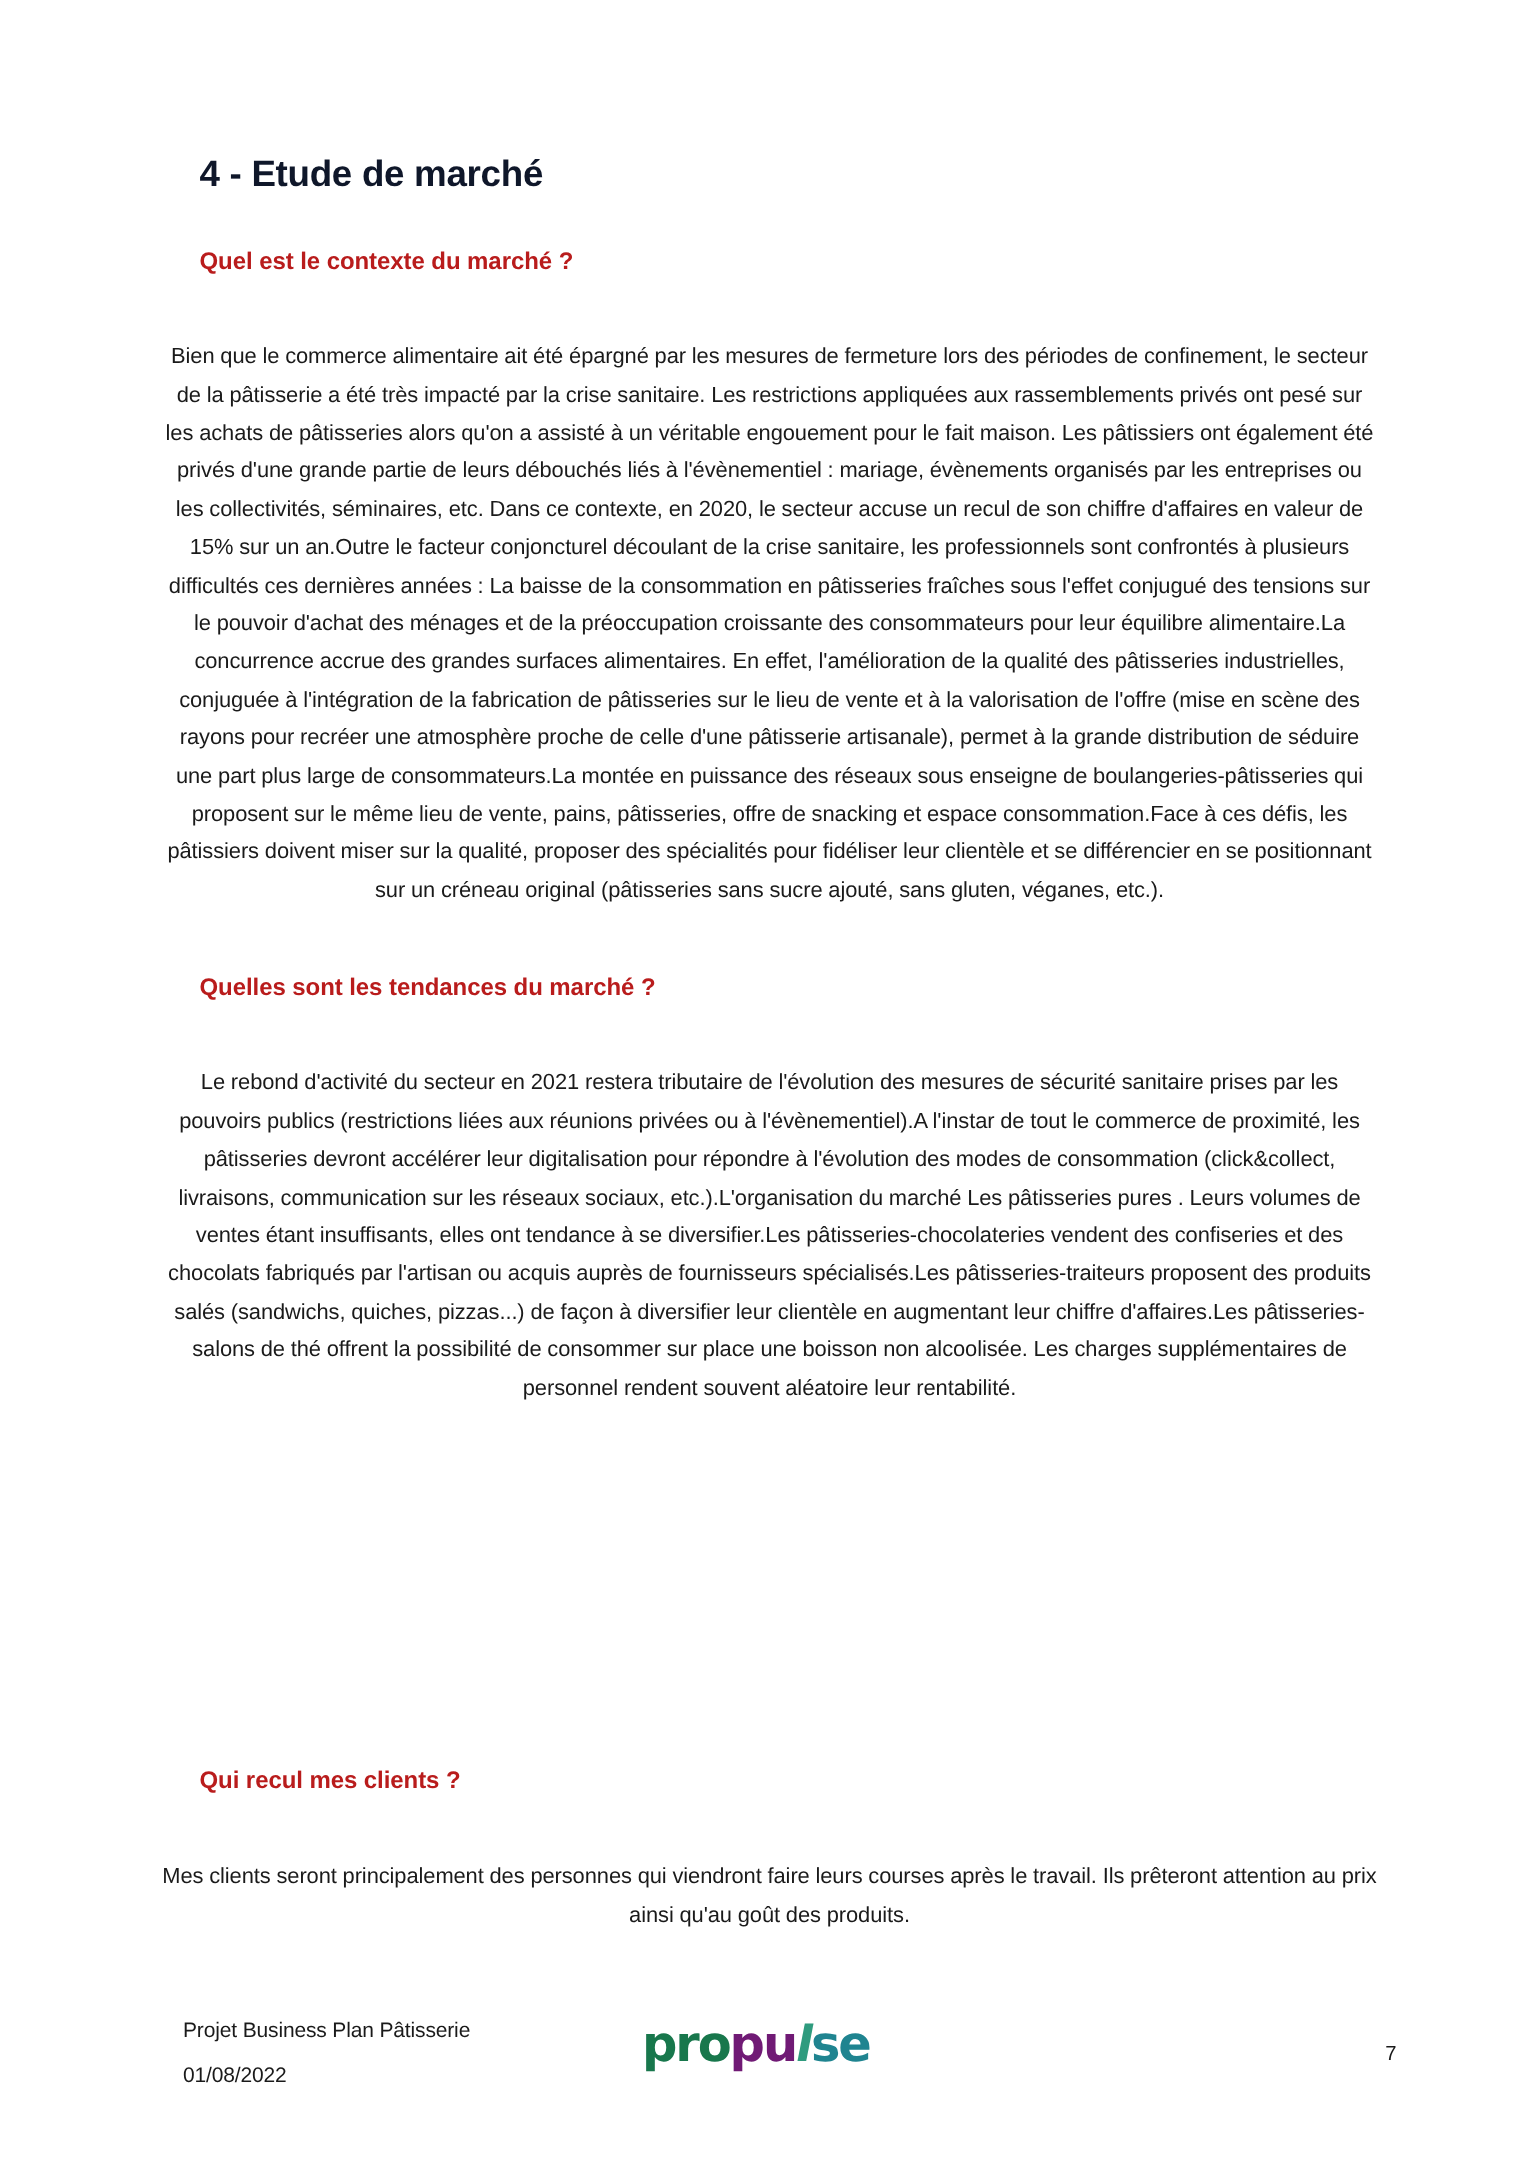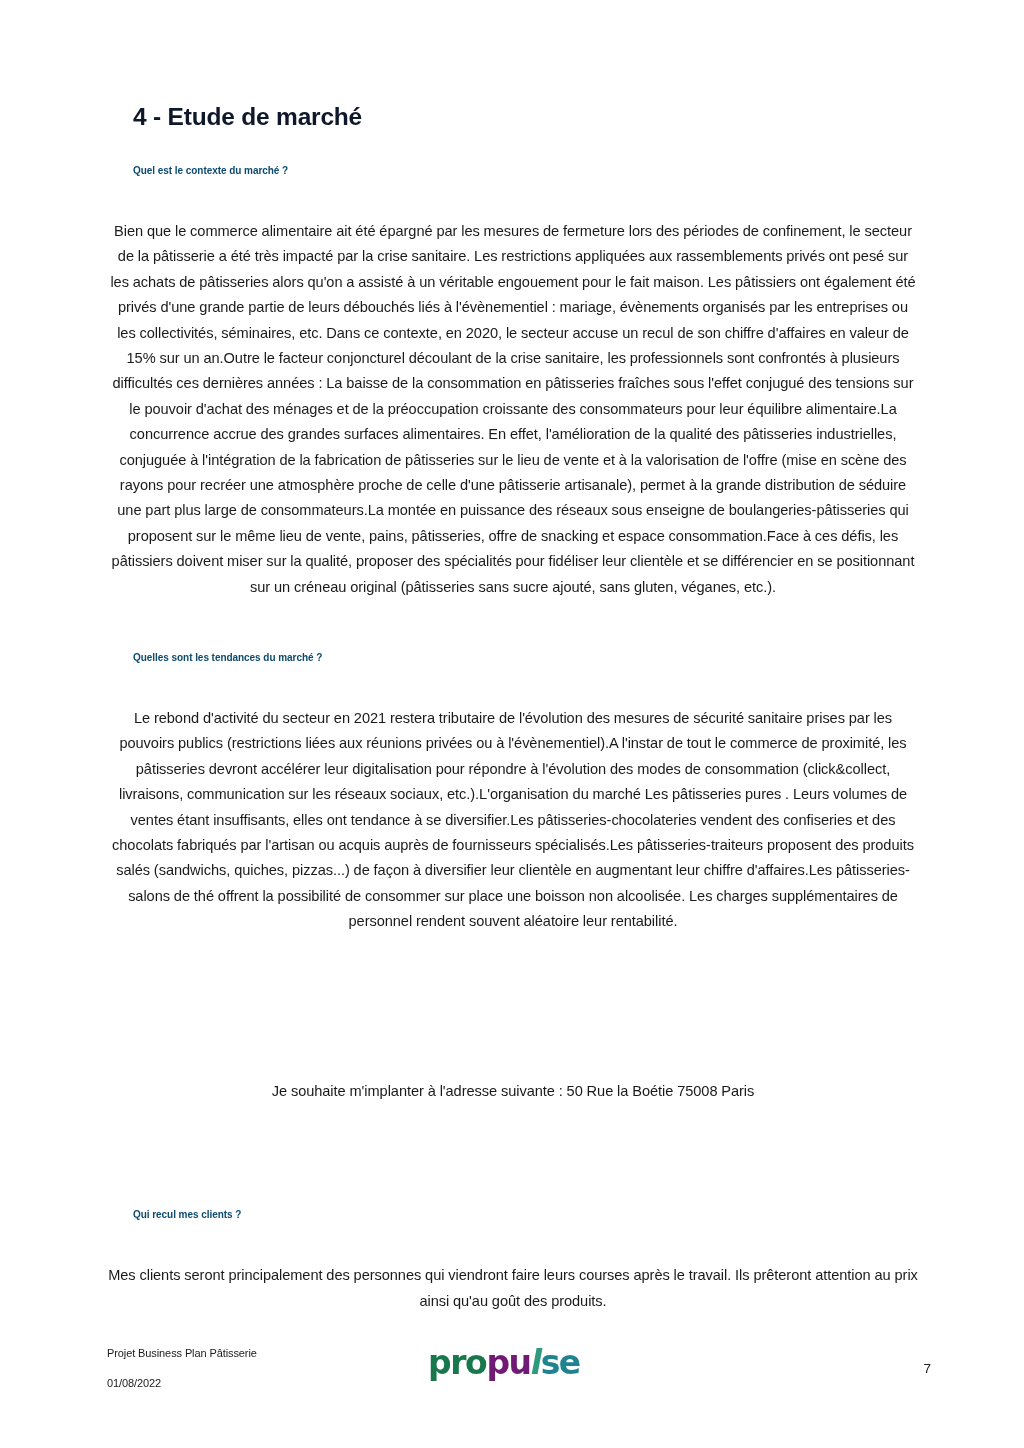--- a/index.html
+++ b/index.html
@@ -33,24 +33,24 @@
   .doc-title {
     font-size: 24.5px;
     font-weight: 700;
     letter-spacing: -0.2px;
     color: #0f172a;
     margin: 0 0 34px 26px;
     line-height: 1.1;
   }
 
   .section-heading {
-    font-size: 10px;
+    font-size: 16px;
     font-weight: 700;
-    color: #0c4a6e;
-    margin: 10px 0 0 26px;
+    color: #b91c1c;
+    margin: 0 0 0 26px;
     letter-spacing: -0.05px;
     line-height: 1.2;
   }
 
   .para {
     font-size: 14.6px;
     line-height: 25.4px;
     color: #1a1a1a;
     margin: 0;
     text-align: center;
@@ -68,23 +68,23 @@
   
   .footer {
     position: absolute;
     left: 0;
     right: 0;
     bottom: 0;
     height: 120px;
   }
   .footer-left {
     position: absolute;
-    left: 107px;
+    left: 122px;
     top: 10px;
-    font-size: 11px;
+    font-size: 14px;
     line-height: 30px;
     color: #1a1a1a;
     letter-spacing: -0.1px;
   }
   .footer-left div { white-space: nowrap; }
 
   .footer-logo {
     position: absolute;
     left: 428px;
     top: 18px;
@@ -123,21 +123,20 @@
 
     <div class="gap-para-head"></div>
 
     <h2 class="section-heading">Quelles sont les tendances du marché ?</h2>
     <div class="gap-head-para"></div>
     <p class="para">Le rebond d'activité du secteur en 2021 restera tributaire de l'évolution des mesures de sécurité sanitaire prises par les pouvoirs publics (restrictions liées aux réunions privées ou à l'évènementiel).A l'instar de tout le commerce de proximité, les pâtisseries devront accélérer leur digitalisation pour répondre à l'évolution des modes de consommation (click&amp;collect, livraisons, communication sur les réseaux sociaux, etc.).L'organisation du marché Les pâtisseries pures . Leurs volumes de ventes étant insuffisants, elles ont tendance à se diversifier.Les pâtisseries-chocolateries vendent des confiseries et des chocolats fabriqués par l'artisan ou acquis auprès de fournisseurs spécialisés.Les pâtisseries-traiteurs proposent des produits salés (sandwichs, quiches, pizzas...) de façon à diversifier leur clientèle en augmentant leur chiffre d'affaires.Les pâtisseries-salons de thé offrent la possibilité de consommer sur place une boisson non alcoolisée. Les charges supplémentaires de personnel rendent souvent aléatoire leur rentabilité.</p>
 
     <div class="gap-block-lg"></div>
 
     <div class="gap-small"></div>
-    <p class="para">Je souhaite m'implanter à l'adresse suivante : 50 Rue la Boétie 75008 Paris</p>
 
     <div class="gap-block-md"></div>
 
     <h2 class="section-heading">Qui recul mes clients ?</h2>
     <div class="gap-head-para"></div>
     <p class="para">Mes clients seront principalement des personnes qui viendront faire leurs courses après le travail. Ils prêteront attention au prix ainsi qu'au goût des produits.</p>
 
   </div>
 
   <div class="footer">

